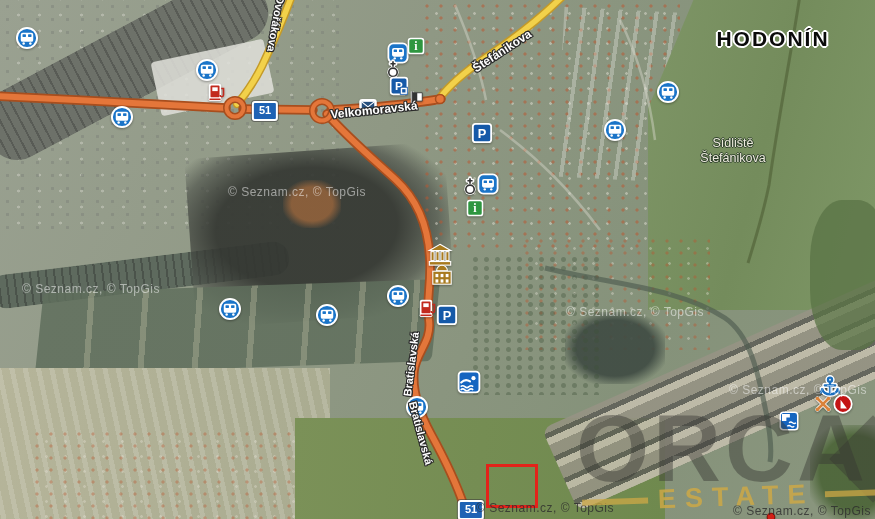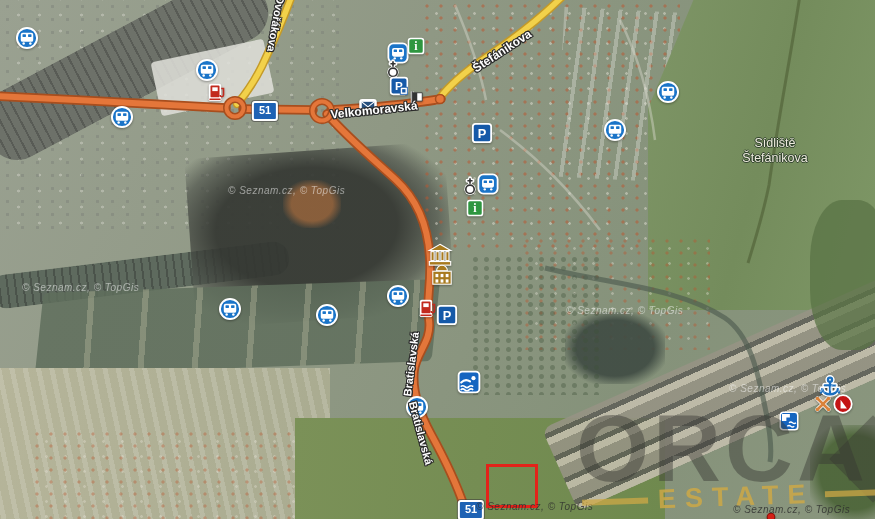--- a/index.html
+++ b/index.html
@@ -25,31 +25,31 @@
     position:absolute;color:#fff;font-weight:bold;white-space:nowrap;
     text-shadow:1px 0 0 #2b2b2b,-1px 0 0 #2b2b2b,0 1px 0 #2b2b2b,0 -1px 0 #2b2b2b,
                 1px 1px 0 #2b2b2b,-1px -1px 0 #2b2b2b,1px -1px 0 #2b2b2b,-1px 1px 0 #2b2b2b;
   }
   .badge{
     position:absolute;transform:translate(-50%,-50%);
     background:#1e62b4;color:#fff;font-weight:bold;font-size:11px;line-height:1;
     padding:2px 5px 3px;border:2px solid #fff;border-radius:3px;
     box-shadow:0 0 0 1px rgba(60,60,60,.55);
   }
-  .wm{position:absolute;white-space:nowrap;font-size:10px;letter-spacing:.5px;font-style:italic;}
+  .wm{position:absolute;white-space:nowrap;font-size:12px;letter-spacing:.5px;}
   .wm-light{color:rgba(255,255,255,.5);}
   .wm-dark{color:rgba(45,45,45,.8);}
   .city{
     position:absolute;left:773px;top:39px;transform:translate(-50%,-50%);
     font-size:21px;font-weight:bold;letter-spacing:2px;color:#0b0b0b;white-space:nowrap;z-index:6;
     text-shadow:2px 0 0 #fff,-2px 0 0 #fff,0 2px 0 #fff,0 -2px 0 #fff,
                 1px 1px 0 #fff,-1px -1px 0 #fff,1px -1px 0 #fff,-1px 1px 0 #fff;
   }
   .district{
-    position:absolute;left:775px;top:151px;transform:translate(-50%,-50%);
+    position:absolute;left:733px;top:151px;transform:translate(-50%,-50%);
     text-align:center;font-size:12.5px;color:#edebdd;line-height:1.2;z-index:6;white-space:nowrap;
     text-shadow:1px 0 0 rgba(40,55,40,.85),-1px 0 0 rgba(40,55,40,.85),
                 0 1px 0 rgba(40,55,40,.85),0 -1px 0 rgba(40,55,40,.85);
   }
   .orca-text{
     position:absolute;left:576px;top:402px;z-index:7;
     font-size:94px;font-weight:bold;letter-spacing:4px;line-height:1;
     color:rgba(55,55,50,.45);white-space:nowrap;
   }
   .orca-fin{
@@ -429,20 +429,21 @@
       <div class="badge" style="left: 265px; top: 111px;">51</div>
       <div class="badge" style="left: 471px; top: 510px;">51</div>
       <div class="wm wm-light" style="left: 228px; top: 185px;">© Seznam.cz, © TopGis</div>
       <div class="wm wm-light" style="left: 22px; top: 282px;">© Seznam.cz, © TopGis</div>
       <div class="wm wm-light" style="left: 566px; top: 305px;">© Seznam.cz, © TopGis</div>
       <div class="wm wm-light" style="left: 729px; top: 383px;">© Seznam.cz, © TopGis</div>
       <div class="wm wm-dark" style="left: 476px; top: 501px;">© Seznam.cz, © TopGis</div>
       <div class="wm wm-dark" style="left: 733px; top: 504px;">© Seznam.cz, © TopGis</div>
     </div>
 
+  <div class="city">HODONÍN</div>
   <div class="district">
     <div>Sídliště</div>
     <div>Štefánikova</div>
   </div>
 
   <div class="orca-text">ORCA</div>
   <div class="orca-fin"></div>
   <div class="estate-row">
     <div class="estate-bar1"></div>
     <div class="estate-text">ESTATE</div>

